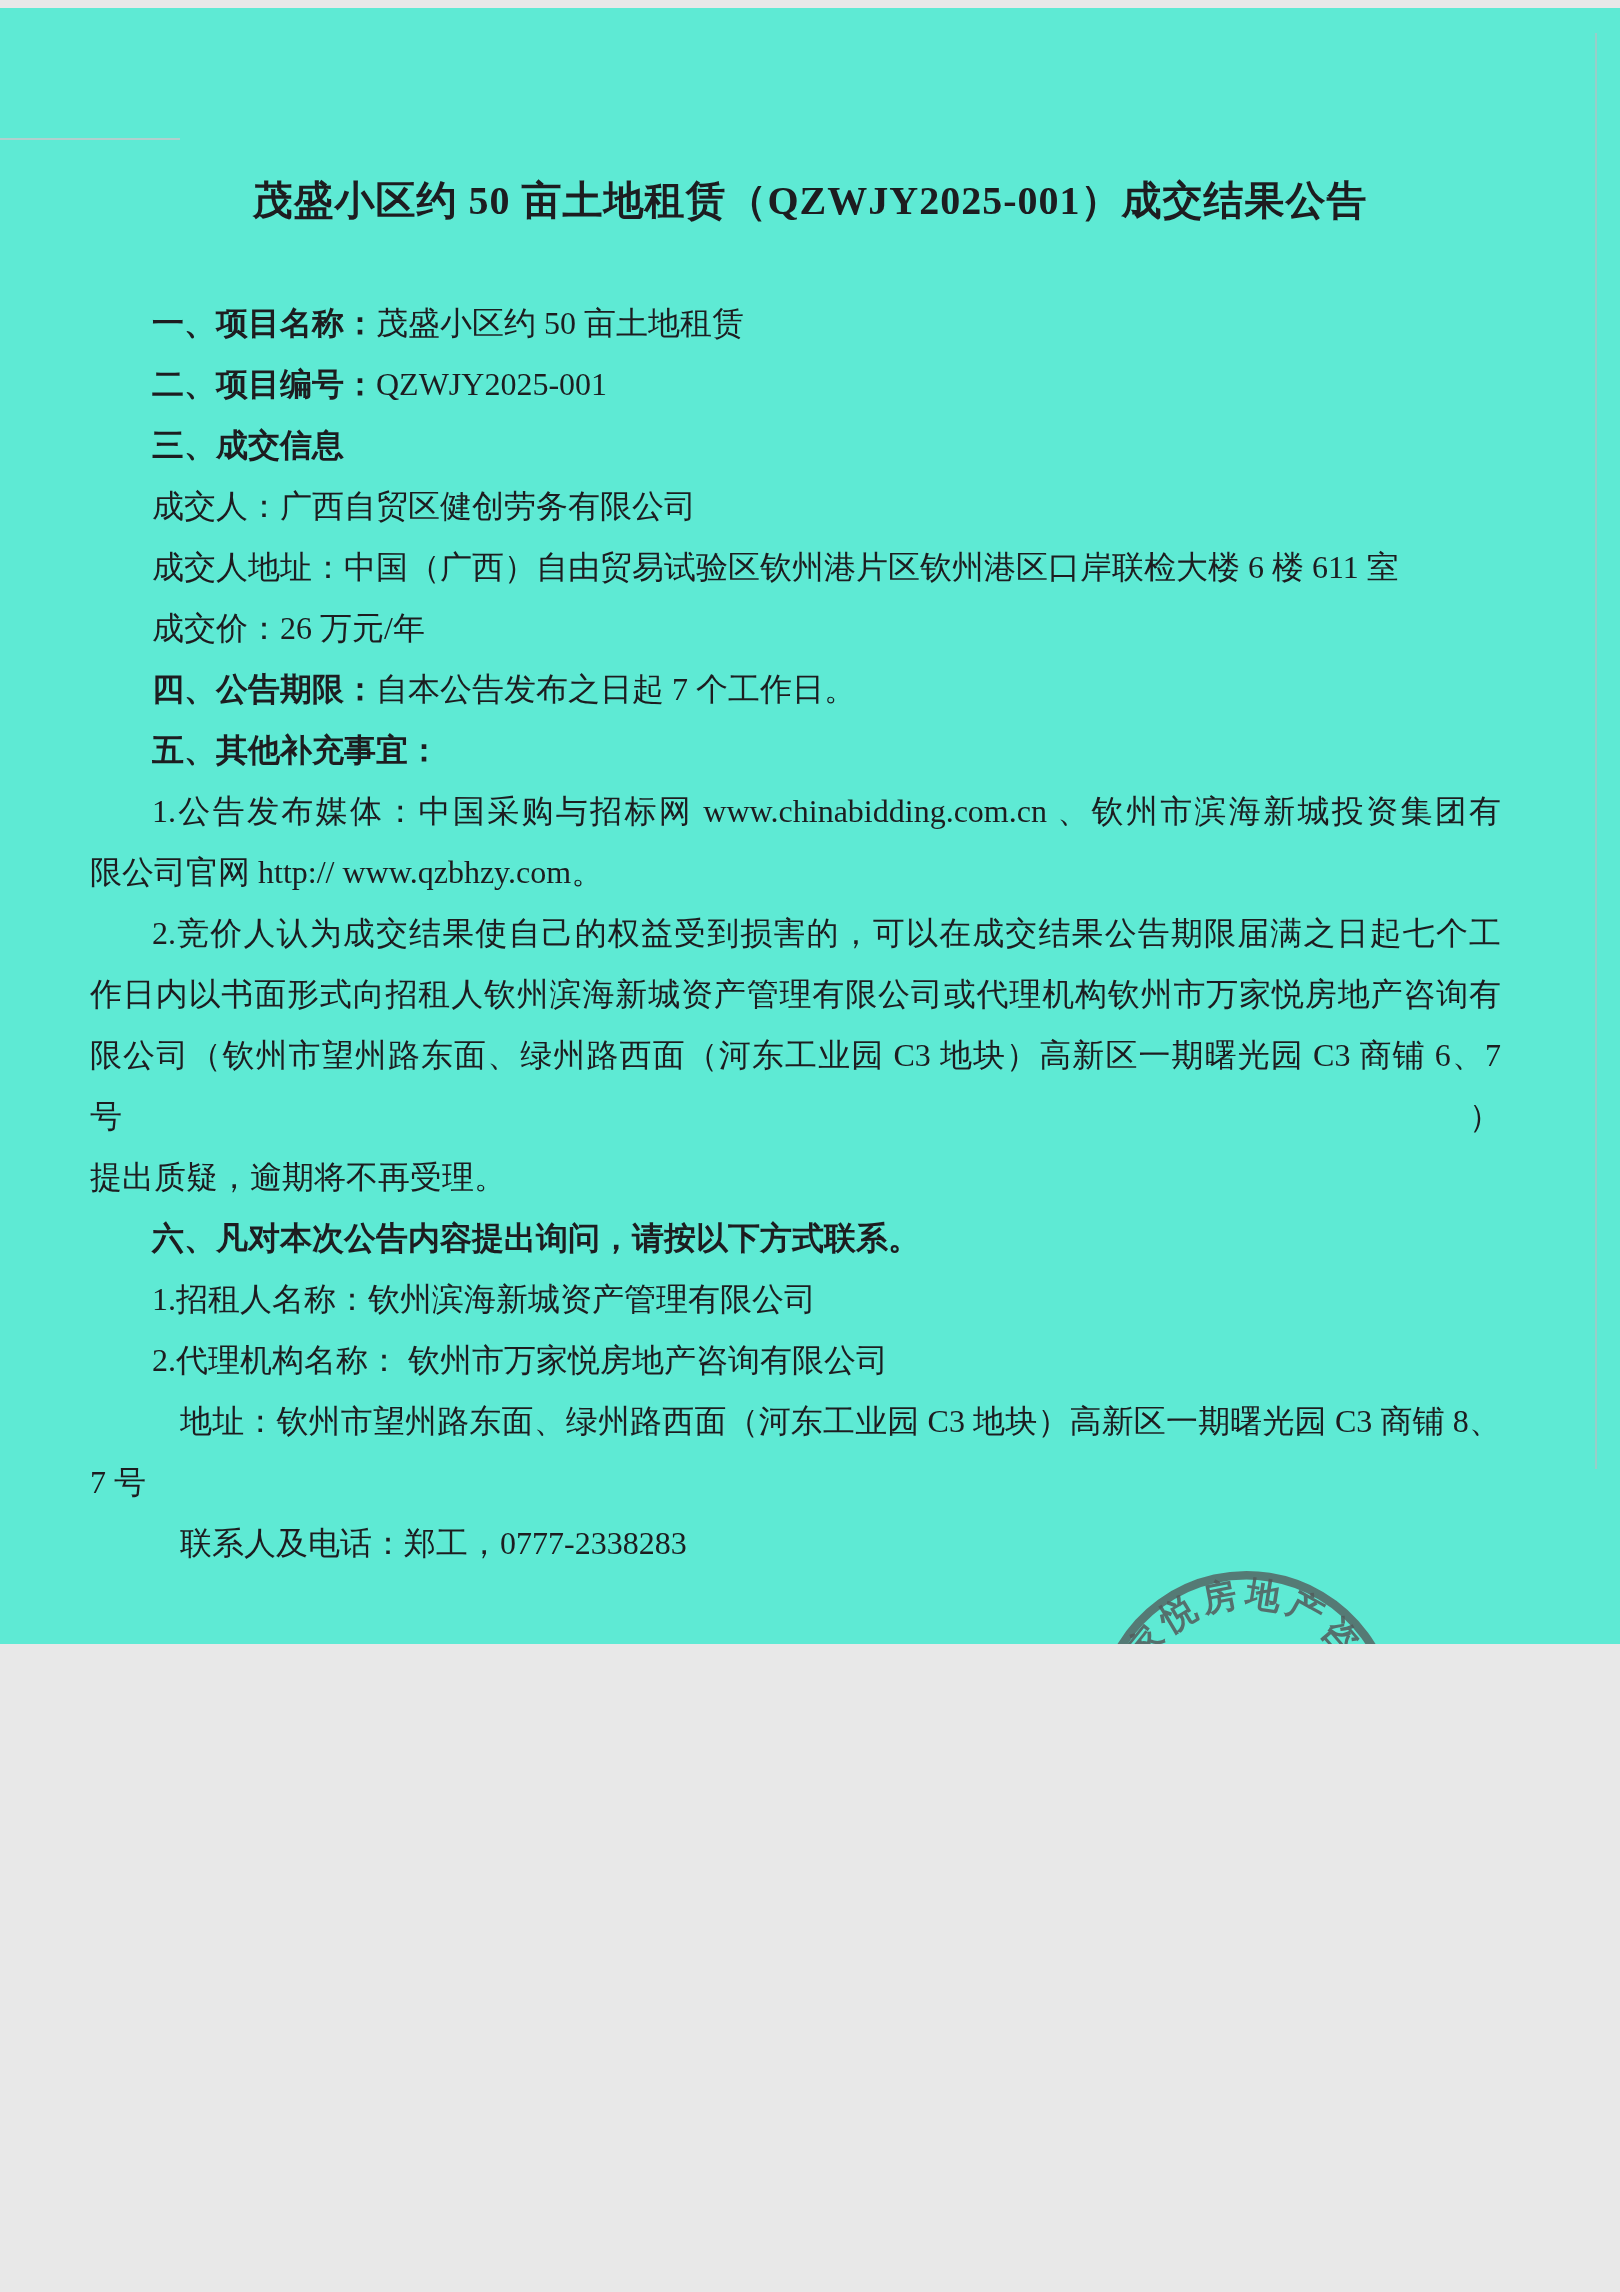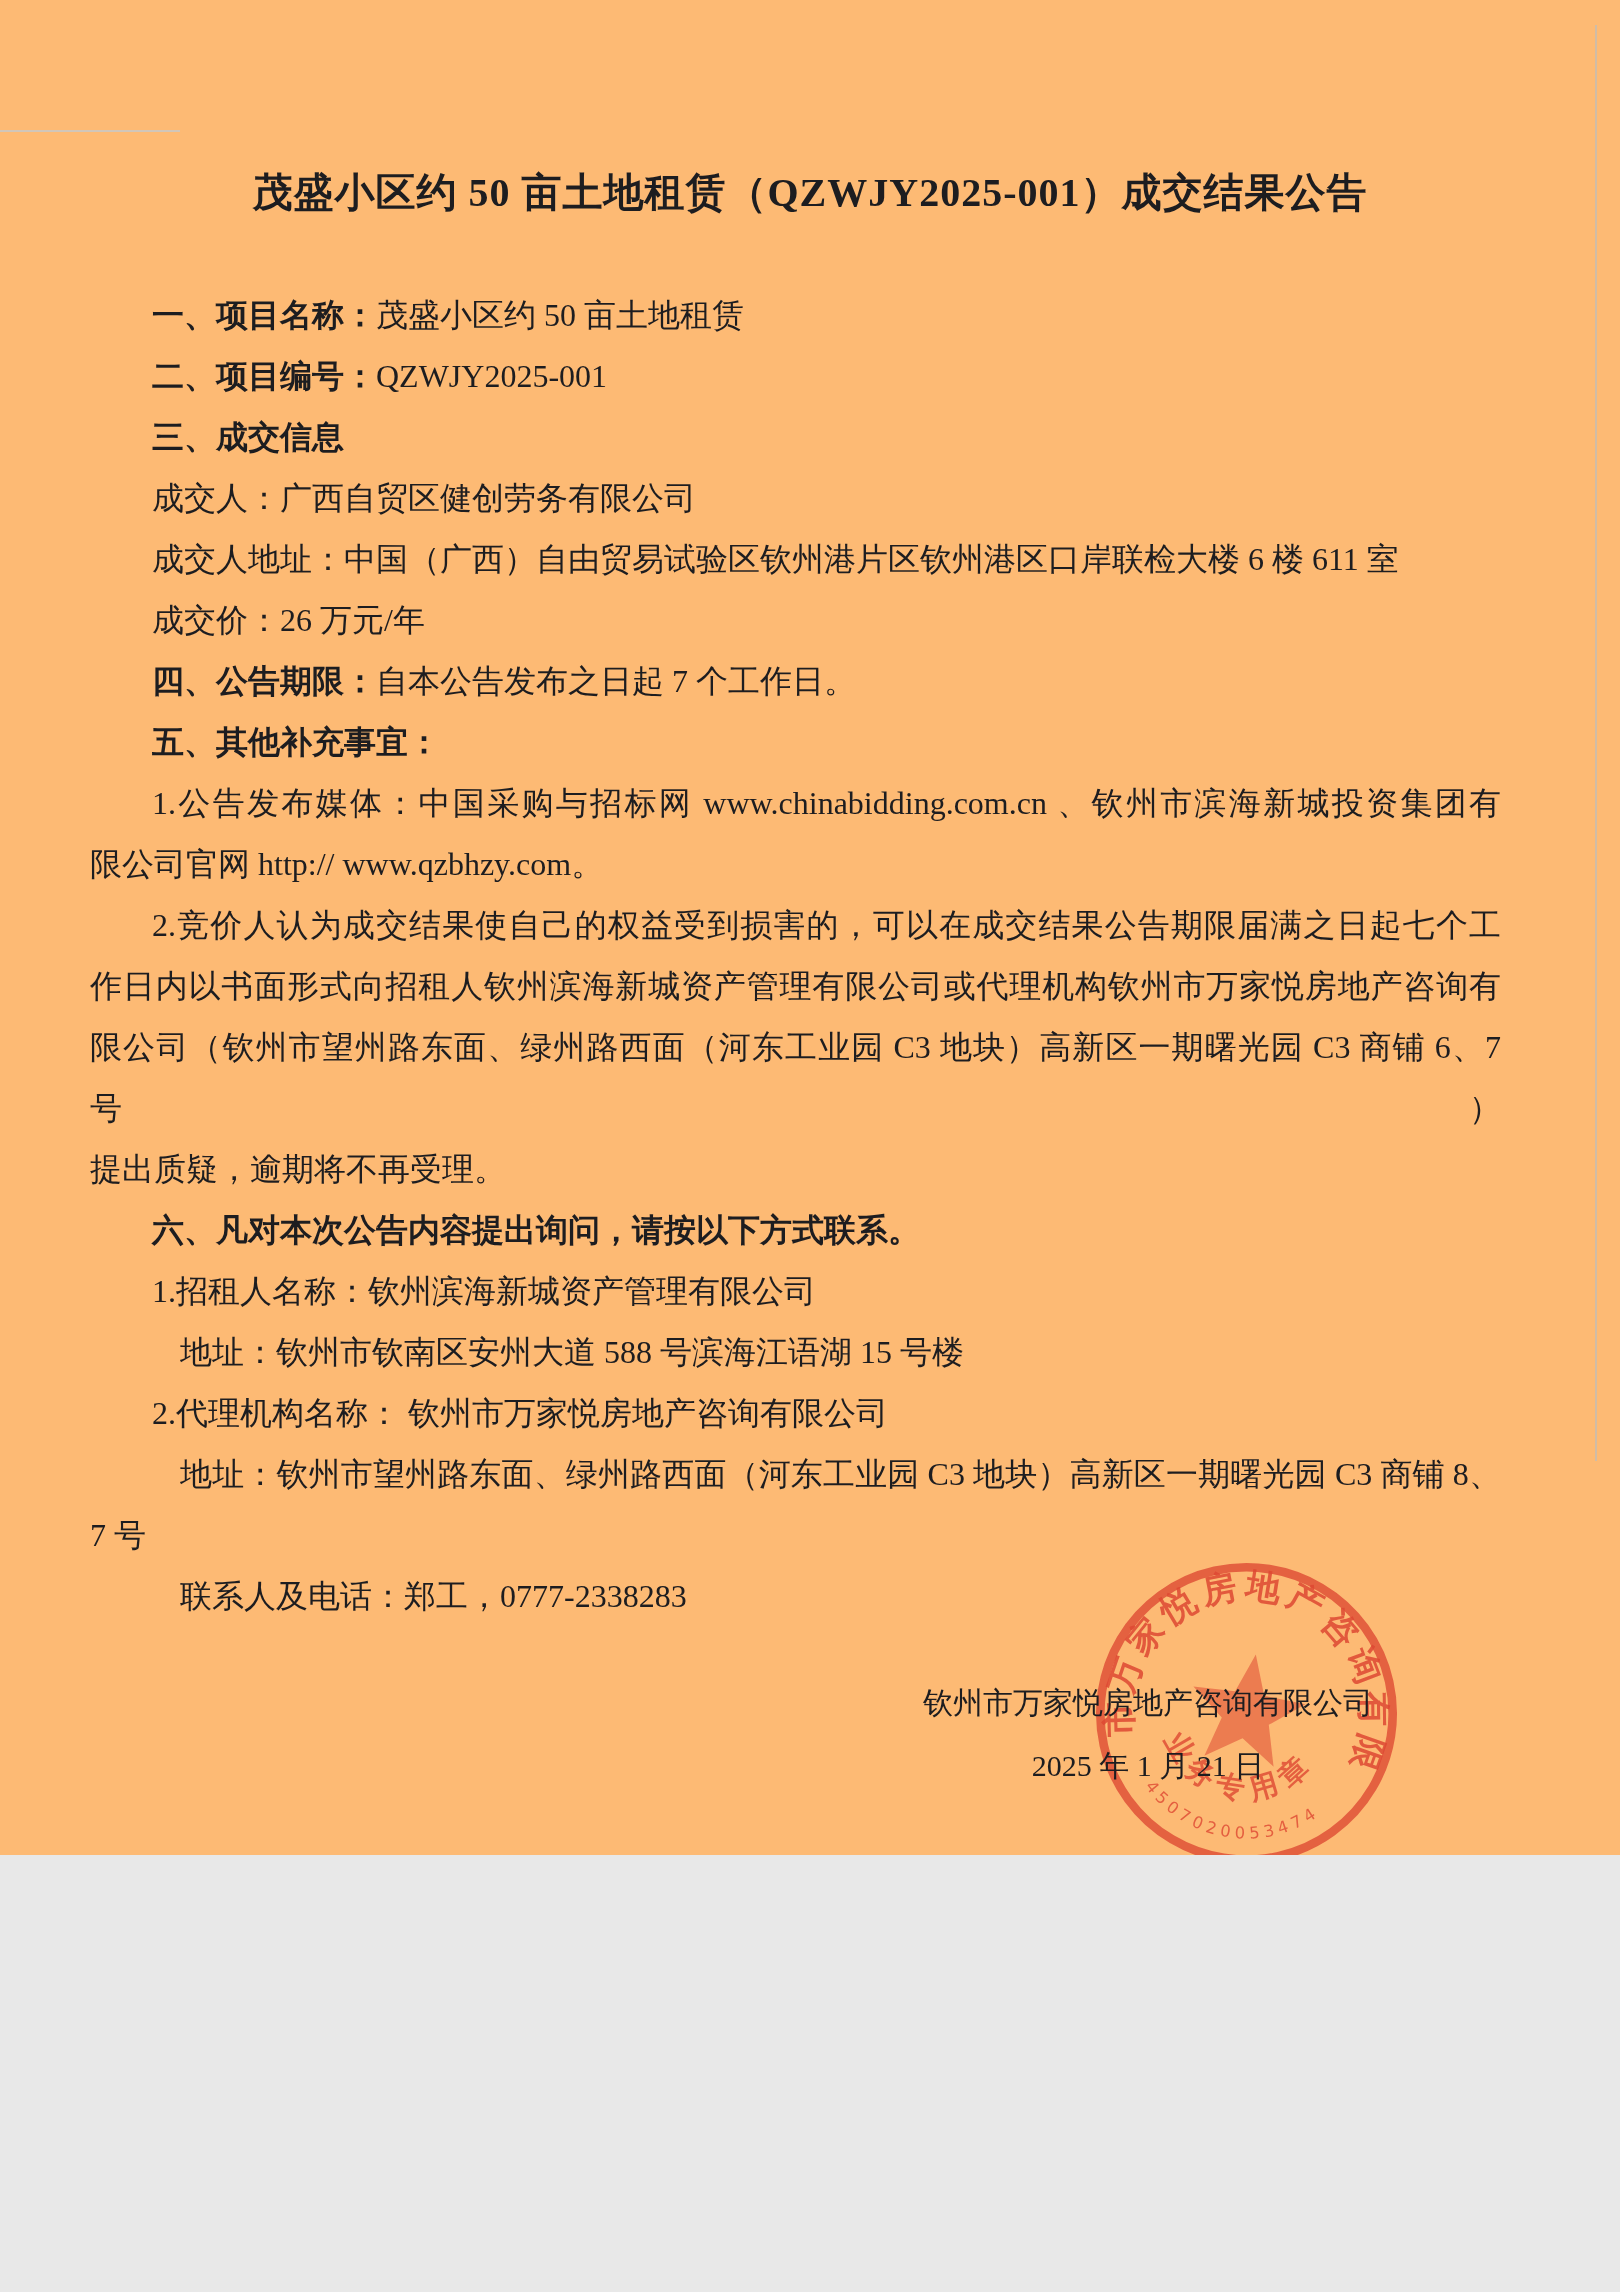--- a/index.html
+++ b/index.html
@@ -1,20 +1,20 @@
 <!DOCTYPE html>
 <html><head>
 <meta charset="utf-8">
 <style>
   html,body{margin:0;padding:0;background:#e8e8e8;}
   .page{
     position:relative;
-    width:1620px;height:1855px;
-    margin:0 auto;
-    background:#fdba74;
+    width:1620px;height:1636px;
+    margin:8px auto;
+    background:#5eead4;
     font-family:"Liberation Serif","DejaVu Serif",serif;
     color:#1d1d20;
     overflow:hidden;
   }
   
   .artifact-v{position:absolute;left:1595px;top:24.5px;width:2px;height:1436px;background:#b9bdc2;opacity:.65;}
   .artifact-h{position:absolute;left:0;top:130px;width:180px;height:2px;background:#c6c9cb;opacity:.8;}
 
   .title{
     position:absolute;top:165px;left:0;width:100%;
@@ -81,21 +81,20 @@
   <p class="ind0 stretch"><span class="lbl"></span><span class="txt">作日内以书面形式向招租人钦州滨海新城资产管理有限公司或代理机构钦州市万家悦房地产咨询有</span></p>
 
   <p class="ind0 stretch"><span class="lbl"></span><span class="txt">限公司（钦州市望州路东面、绿州路西面（河东工业园 C3 地块）高新区一期曙光园 C3 商铺 6、7 号）</span></p>
 
   <p class="ind0"><span class="lbl"></span><span class="txt">提出质疑，逾期将不再受理。</span></p>
 
   <p class="ind2"><span class="lbl">六、凡对本次公告内容提出询问，请按以下方式联系。</span><span class="txt"></span></p>
 
   <p class="ind2"><span class="lbl"></span><span class="txt">1.招租人名称：钦州滨海新城资产管理有限公司</span></p>
 
-  <p class="ind3"><span class="lbl"></span><span class="txt">地址：钦州市钦南区安州大道 588 号滨海江语湖 15 号楼</span></p>
 
 
   <p class="ind2"><span class="lbl"></span><span class="txt">2.代理机构名称： 钦州市万家悦房地产咨询有限公司</span></p>
 
   <p class="ind3 stretch"><span class="lbl"></span><span class="txt">地址：钦州市望州路东面、绿州路西面（河东工业园 C3 地块）高新区一期曙光园 C3 商铺 8、</span></p>
 
   <p class="ind0"><span class="lbl"></span><span class="txt">7 号</span></p>
 
   <p class="ind3"><span class="lbl"></span><span class="txt">联系人及电话：郑工，0777-2338283</span></p>
 </div>

